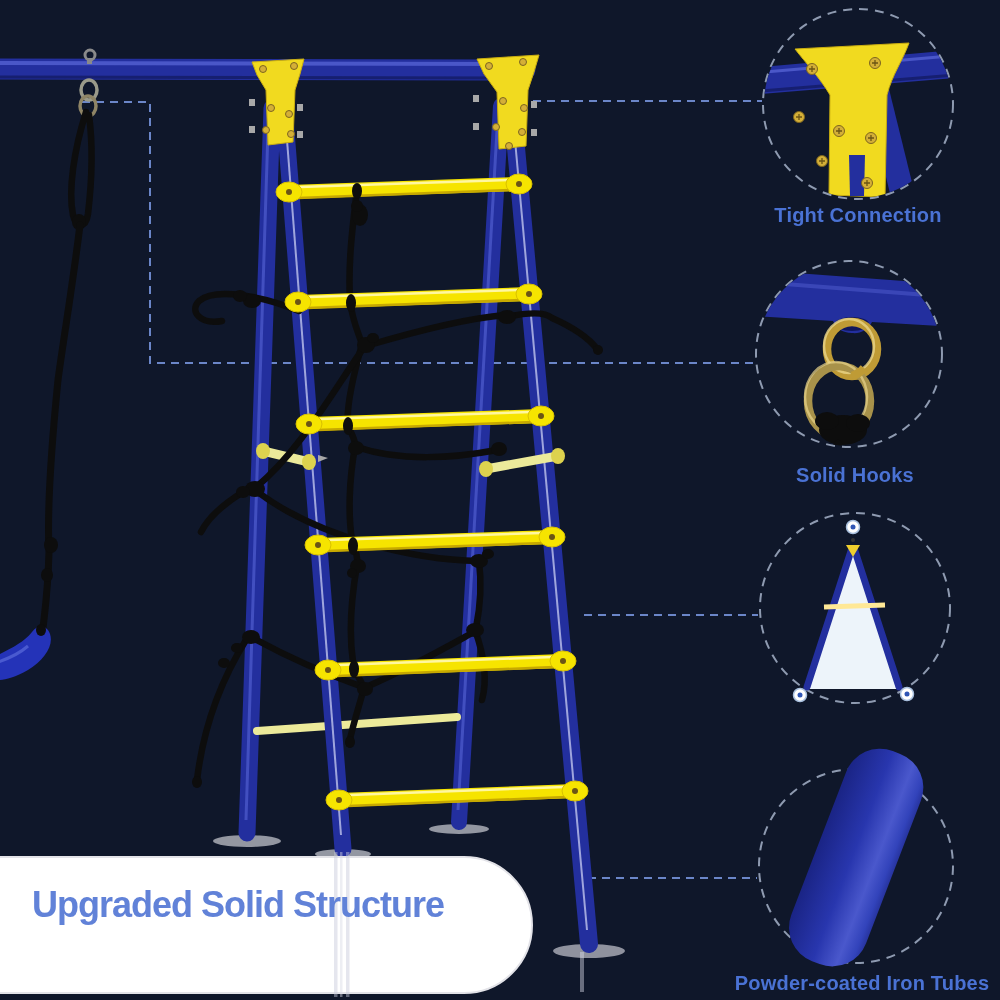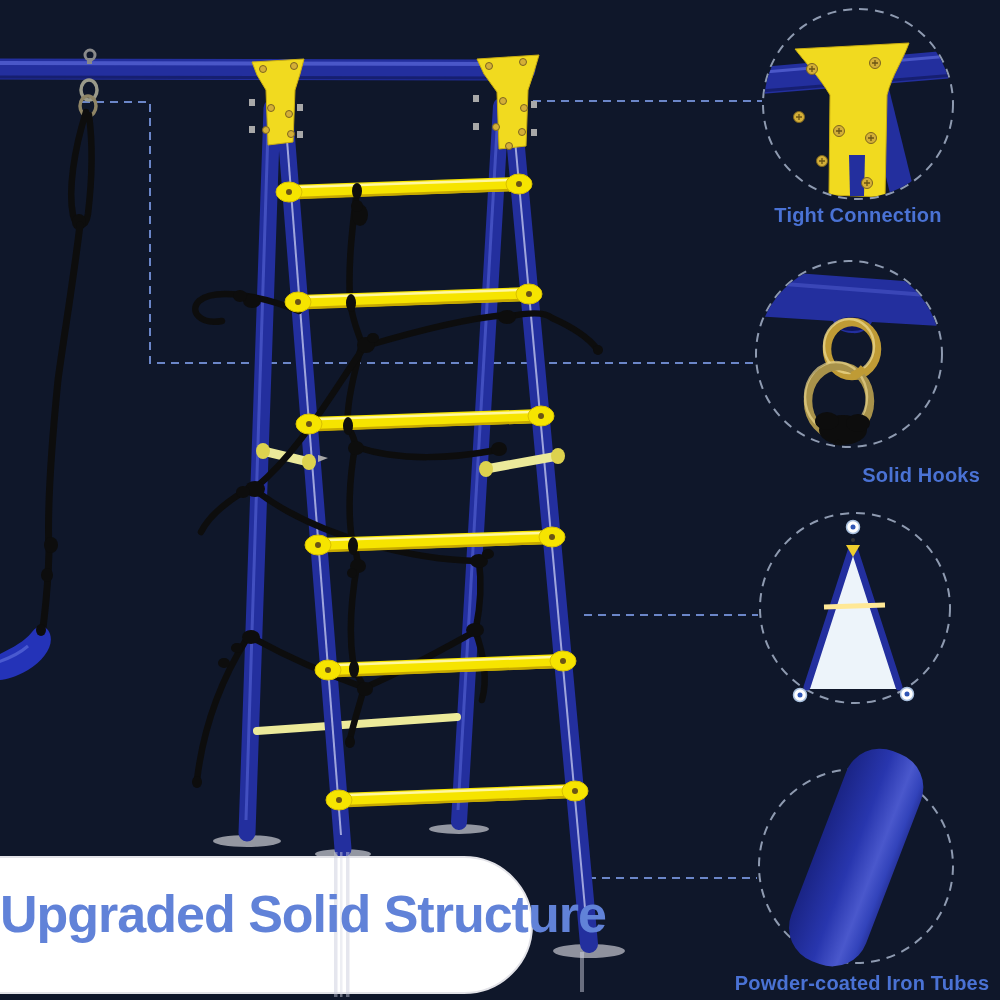--- a/index.html
+++ b/index.html
@@ -27,21 +27,21 @@
   .nub       {fill:#a8a8a8;}
   .dashline  {stroke:var(--dash-line-blue);fill:none;stroke-width:2;stroke-dasharray:8 6;}
   .dashcircle{stroke:var(--dash-circle-gray);fill:none;stroke-width:2;stroke-dasharray:9 7;}
   .seat      {fill:var(--seat-blue);}
   .gold-ring {fill:none;stroke:var(--ring-gold);}
   .gold-ring2{fill:none;stroke:#a8924a;}
   .ring-hl   {fill:none;stroke:#e8d48a;}
 
   .callout-label{position:absolute;text-align:center;font-weight:bold;font-size:20px;
                  color:var(--label-blue);letter-spacing:.2px;}
-  #headline{position:absolute;left:0;top:884px;font-weight:bold;font-size:52px;
+  #headline{position:absolute;left:32px;top:884px;font-weight:bold;font-size:36px;
             letter-spacing:-1px;color:var(--headline-blue);}
 </style>
 </head>
 <body>
 
 <div id="stage">
 
 <svg id="scene" width="1000" height="1000" viewBox="0 0 1000 1000">
   <defs>
     <clipPath id="clipC1">
@@ -329,20 +329,20 @@
   <g opacity="0.45">
     <rect x="334" y="852" width="3.5" height="145" fill="#c6c9da"></rect>
     <rect x="340" y="852" width="2.5" height="145" fill="#d8dae6"></rect>
     <rect x="346" y="852" width="3.5" height="145" fill="#c6c9da"></rect>
     <rect x="580" y="952" width="4" height="40" fill="#d8dae6"></rect>
   </g>
 </svg>
 
 <div class="callout-label" style="left:730px;top:204px;width:256px;">Tight Connection</div>
 
-<div class="callout-label" style="left:730px;top:464px;width:250px;text-align:right;">Solid Hooks</div>
+<div class="callout-label" style="left:730px;top:464px;width:250px;">Solid Hooks</div>
 
 
 <div class="callout-label" style="left:712px;top:972px;width:300px;">Powder-coated Iron Tubes</div>
 
 <div id="headline">Upgraded Solid Structure</div>
 
 </div>
 
 </body></html>

